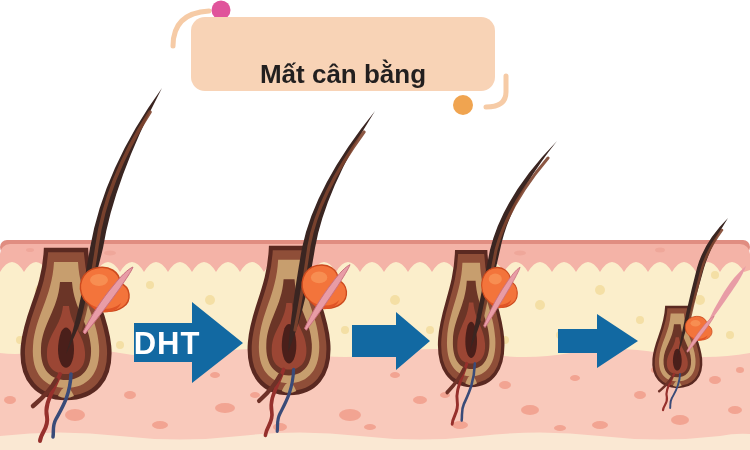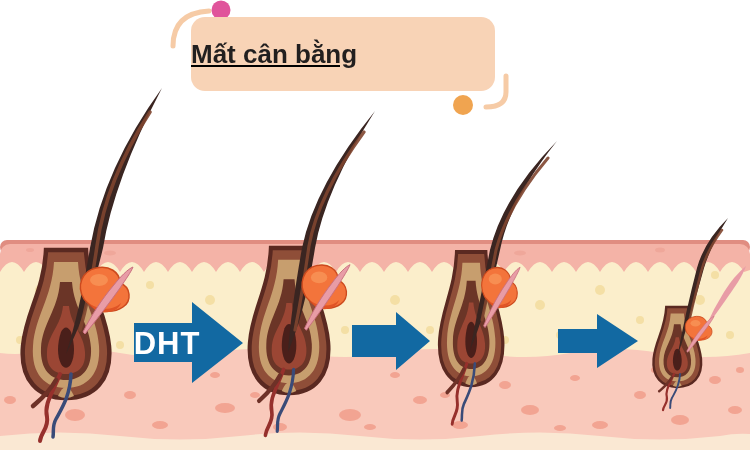--- a/index.html
+++ b/index.html
@@ -10,24 +10,23 @@
     overflow:hidden;
     font-family:"Liberation Sans","DejaVu Sans",sans-serif;
   }
   .illustration-svg{position:absolute;left:0;top:0;width:750px;height:450px;}
   .title-card{
     position:absolute;
     left:191px;top:17px;
     width:304px;height:74px;
     background:#F8D3B6;
     border-radius:14px;
-    display:flex;flex-direction:row;
-    align-items:center;justify-content:flex-start;
+    display:flex;flex-direction:column;
+    align-items:center;justify-content:flex-end;
     z-index:2;
-    text-decoration:underline;
   }
   .title-line{
     font-size:26px;
     font-weight:bold;
     color:#221F1F;
     line-height:33px;
     text-align:center;
     white-space:nowrap;
   }
   .dht-text{

